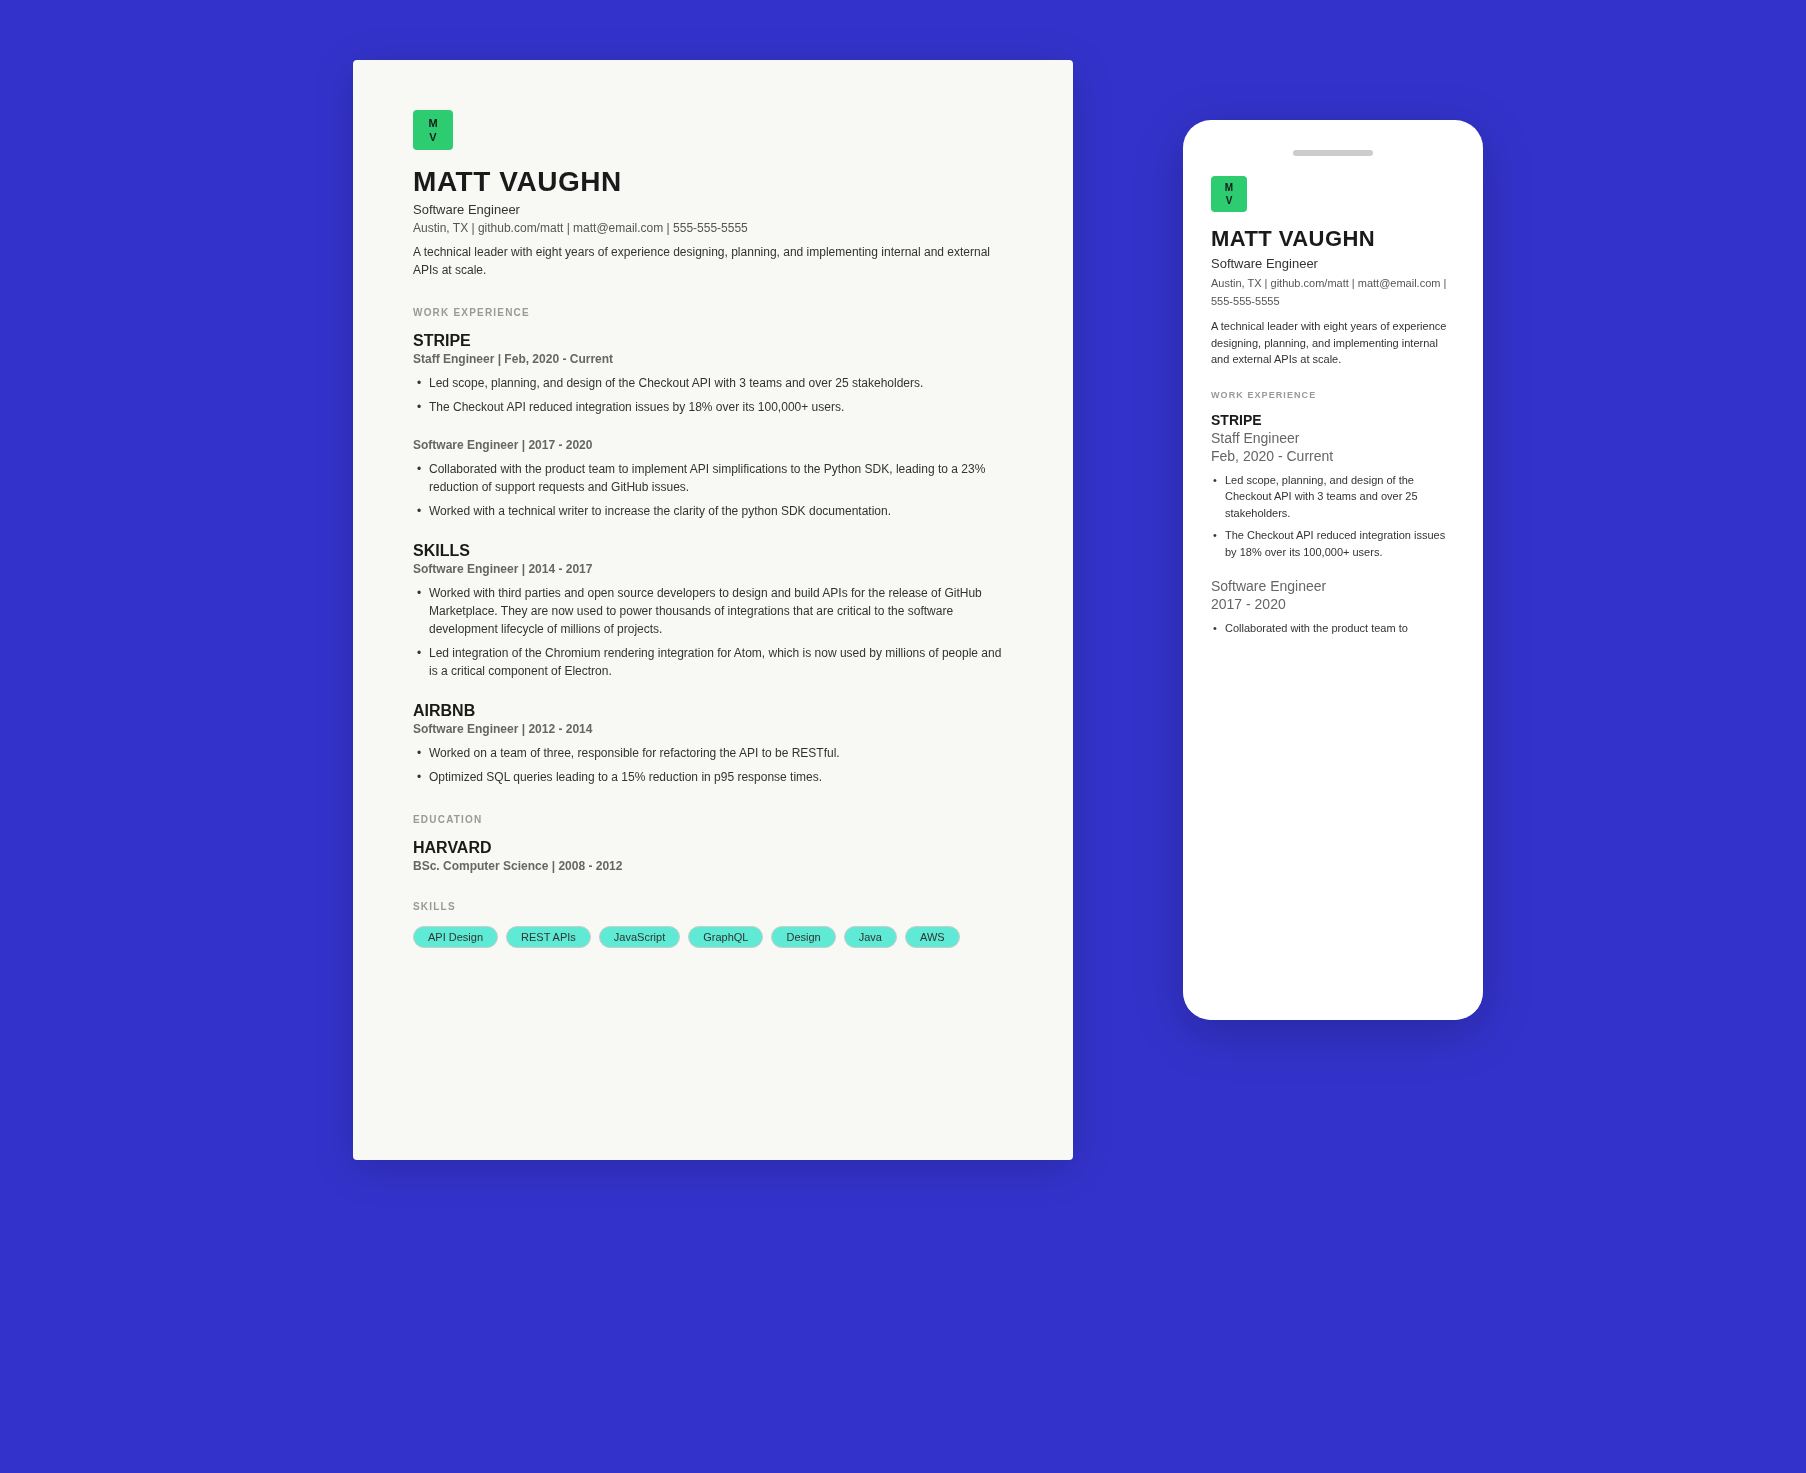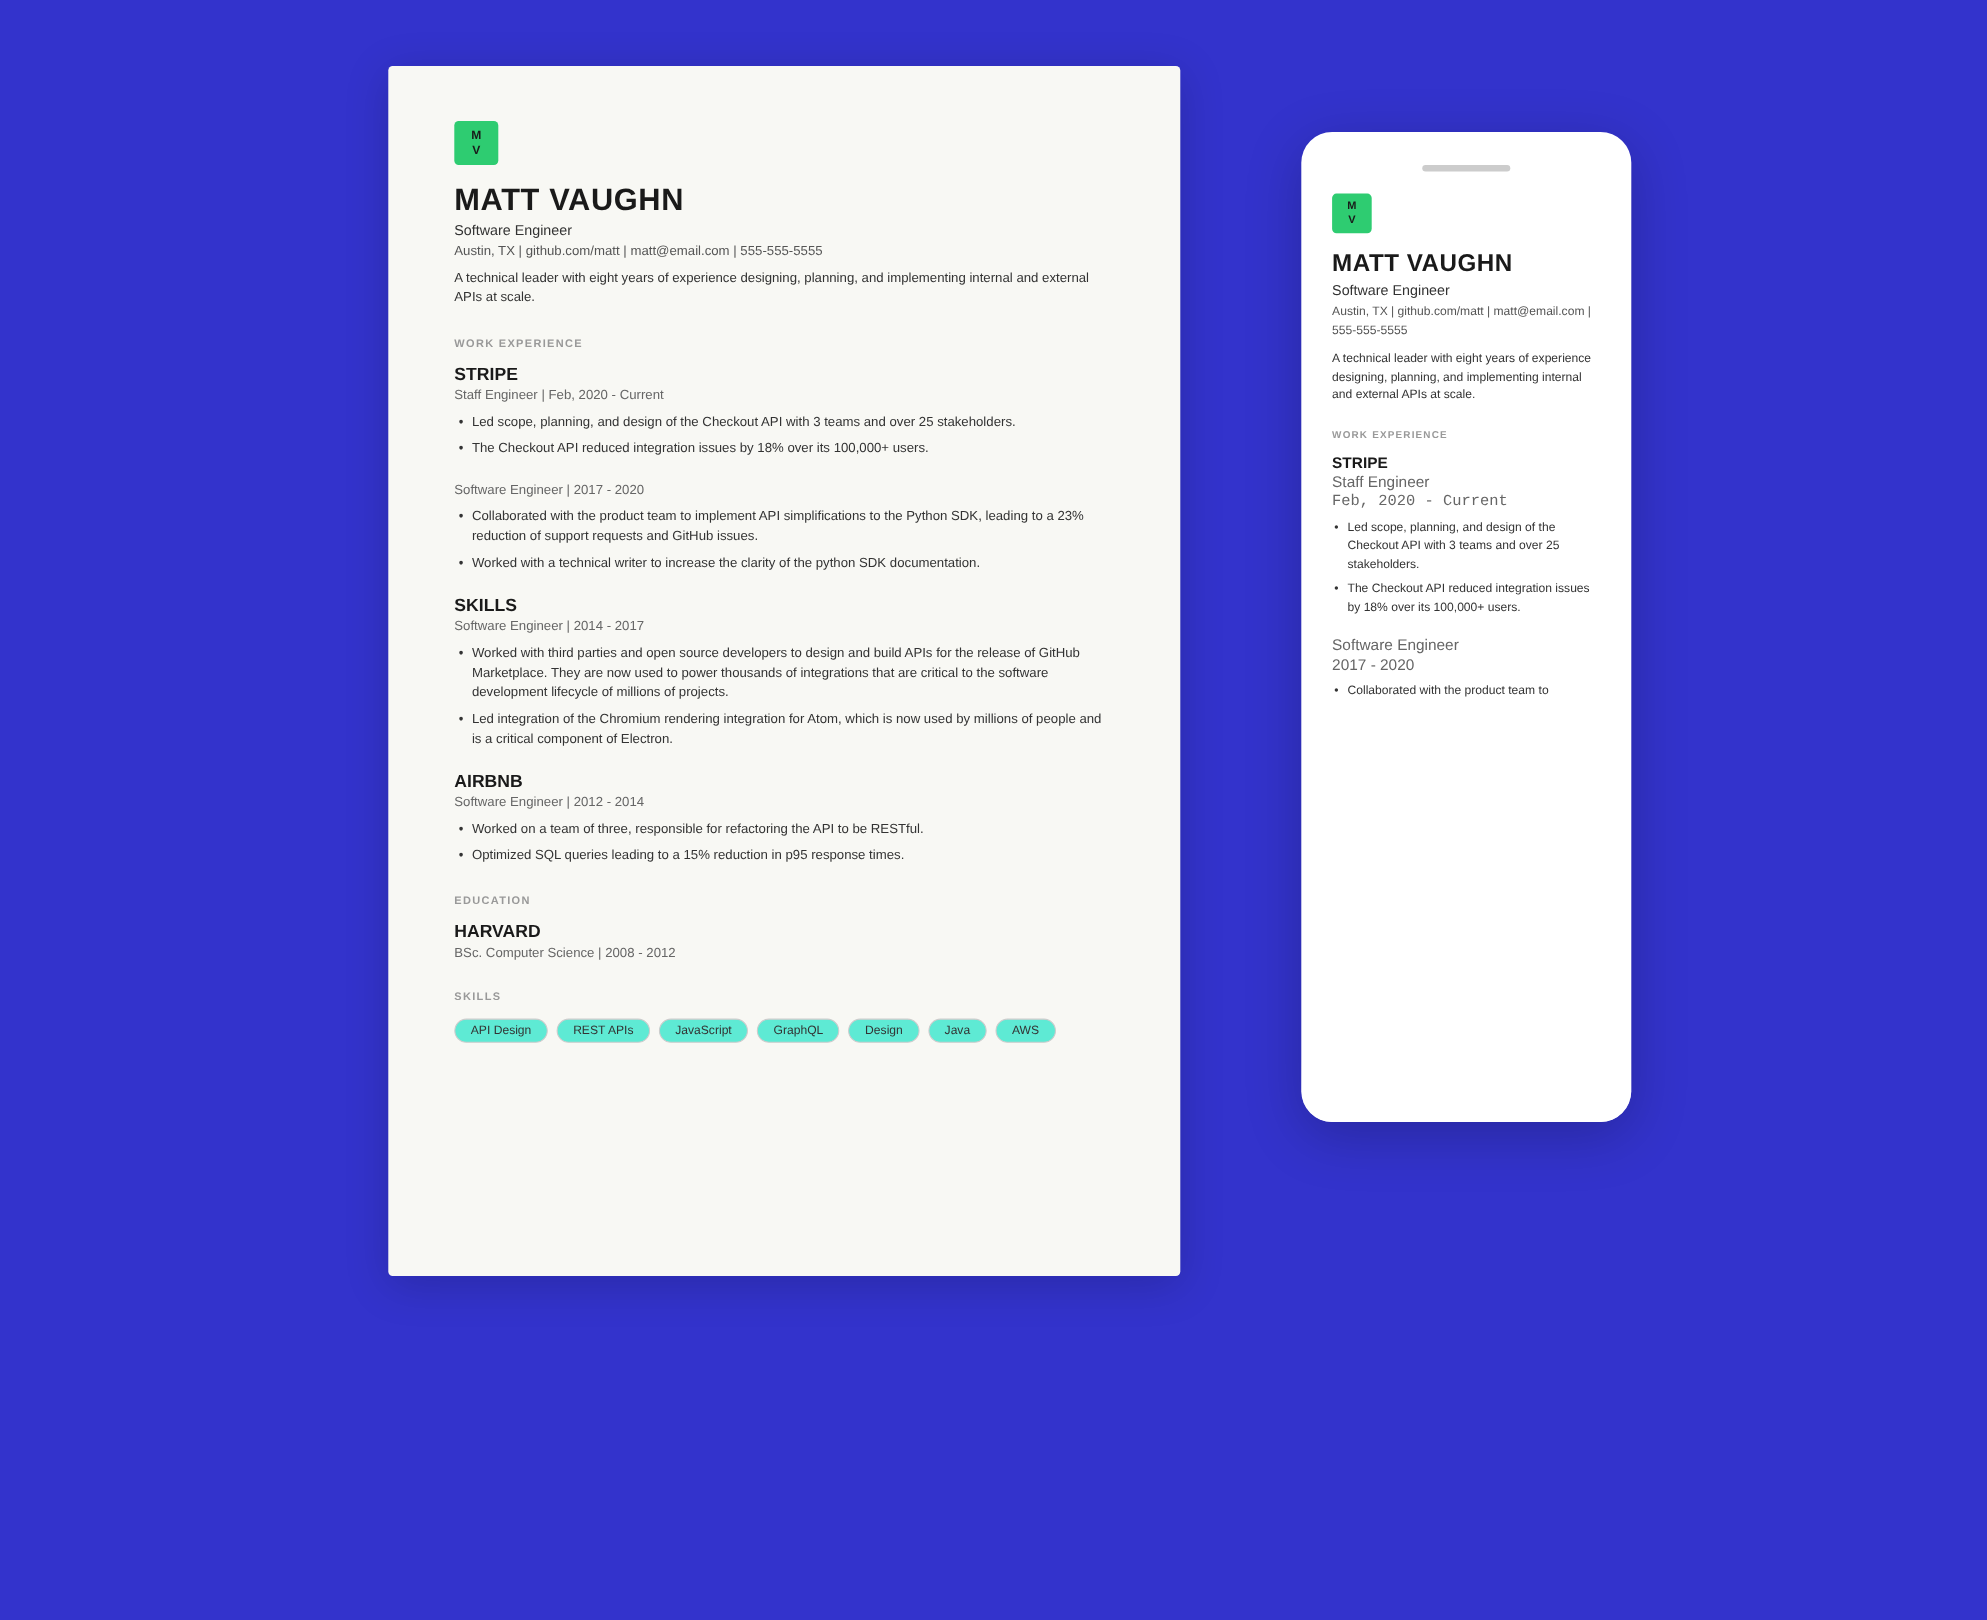--- a/index.html
+++ b/index.html
@@ -129,20 +129,21 @@
     .company-name-sm {
       font-size: 14px;
       font-weight: 800;
       color: #1a1a1a;
       margin-bottom: 2px;
     }
     .job-meta {
       font-size: 12px;
       color: #666;
       margin-bottom: 8px;
+      font-weight: bold;
     }
     .job-meta-sm {
       font-size: 14px;
       color: #666;
       margin-bottom: 2px;
     }
     .job-bullet {
       font-size: 12px;
       color: #333;
       line-height: 1.5;
@@ -296,21 +297,21 @@
     <h1 class="name-sm">MATT VAUGHN</h1>
     <div class="title">Software Engineer</div>
     <div class="mobile-contact">Austin, TX | github.com/matt | matt@email.com | 555-555-5555</div>
     <div class="mobile-summary">A technical leader with eight years of experience designing, planning, and implementing internal and external APIs at scale.</div>
 
     <div class="mobile-section-label">WORK EXPERIENCE</div>
 
     <div class="mobile-job-block">
       <div class="company-name-sm">STRIPE</div>
       <div class="job-meta-sm">Staff Engineer</div>
-      <div class="job-meta-sm" style="margin-bottom:8px;font-family:Liberation Mono, monospace;">Feb, 2020 - Current</div>
+      <div class="job-meta-sm" style="margin-bottom:8px;">Feb, 2020 - Current</div>
       <div class="mobile-bullet">Led scope, planning, and design of the Checkout API with 3 teams and over 25 stakeholders.</div>
       <div class="mobile-bullet">The Checkout API reduced integration issues by 18% over its 100,000+ users.</div>
     </div>
 
     <div class="mobile-job-block">
       <div class="job-meta-sm">Software Engineer</div>
       <div class="job-meta-sm" style="margin-bottom:8px;">2017 - 2020</div>
       <div class="mobile-bullet">Collaborated with the product team to</div>
     </div>
 

